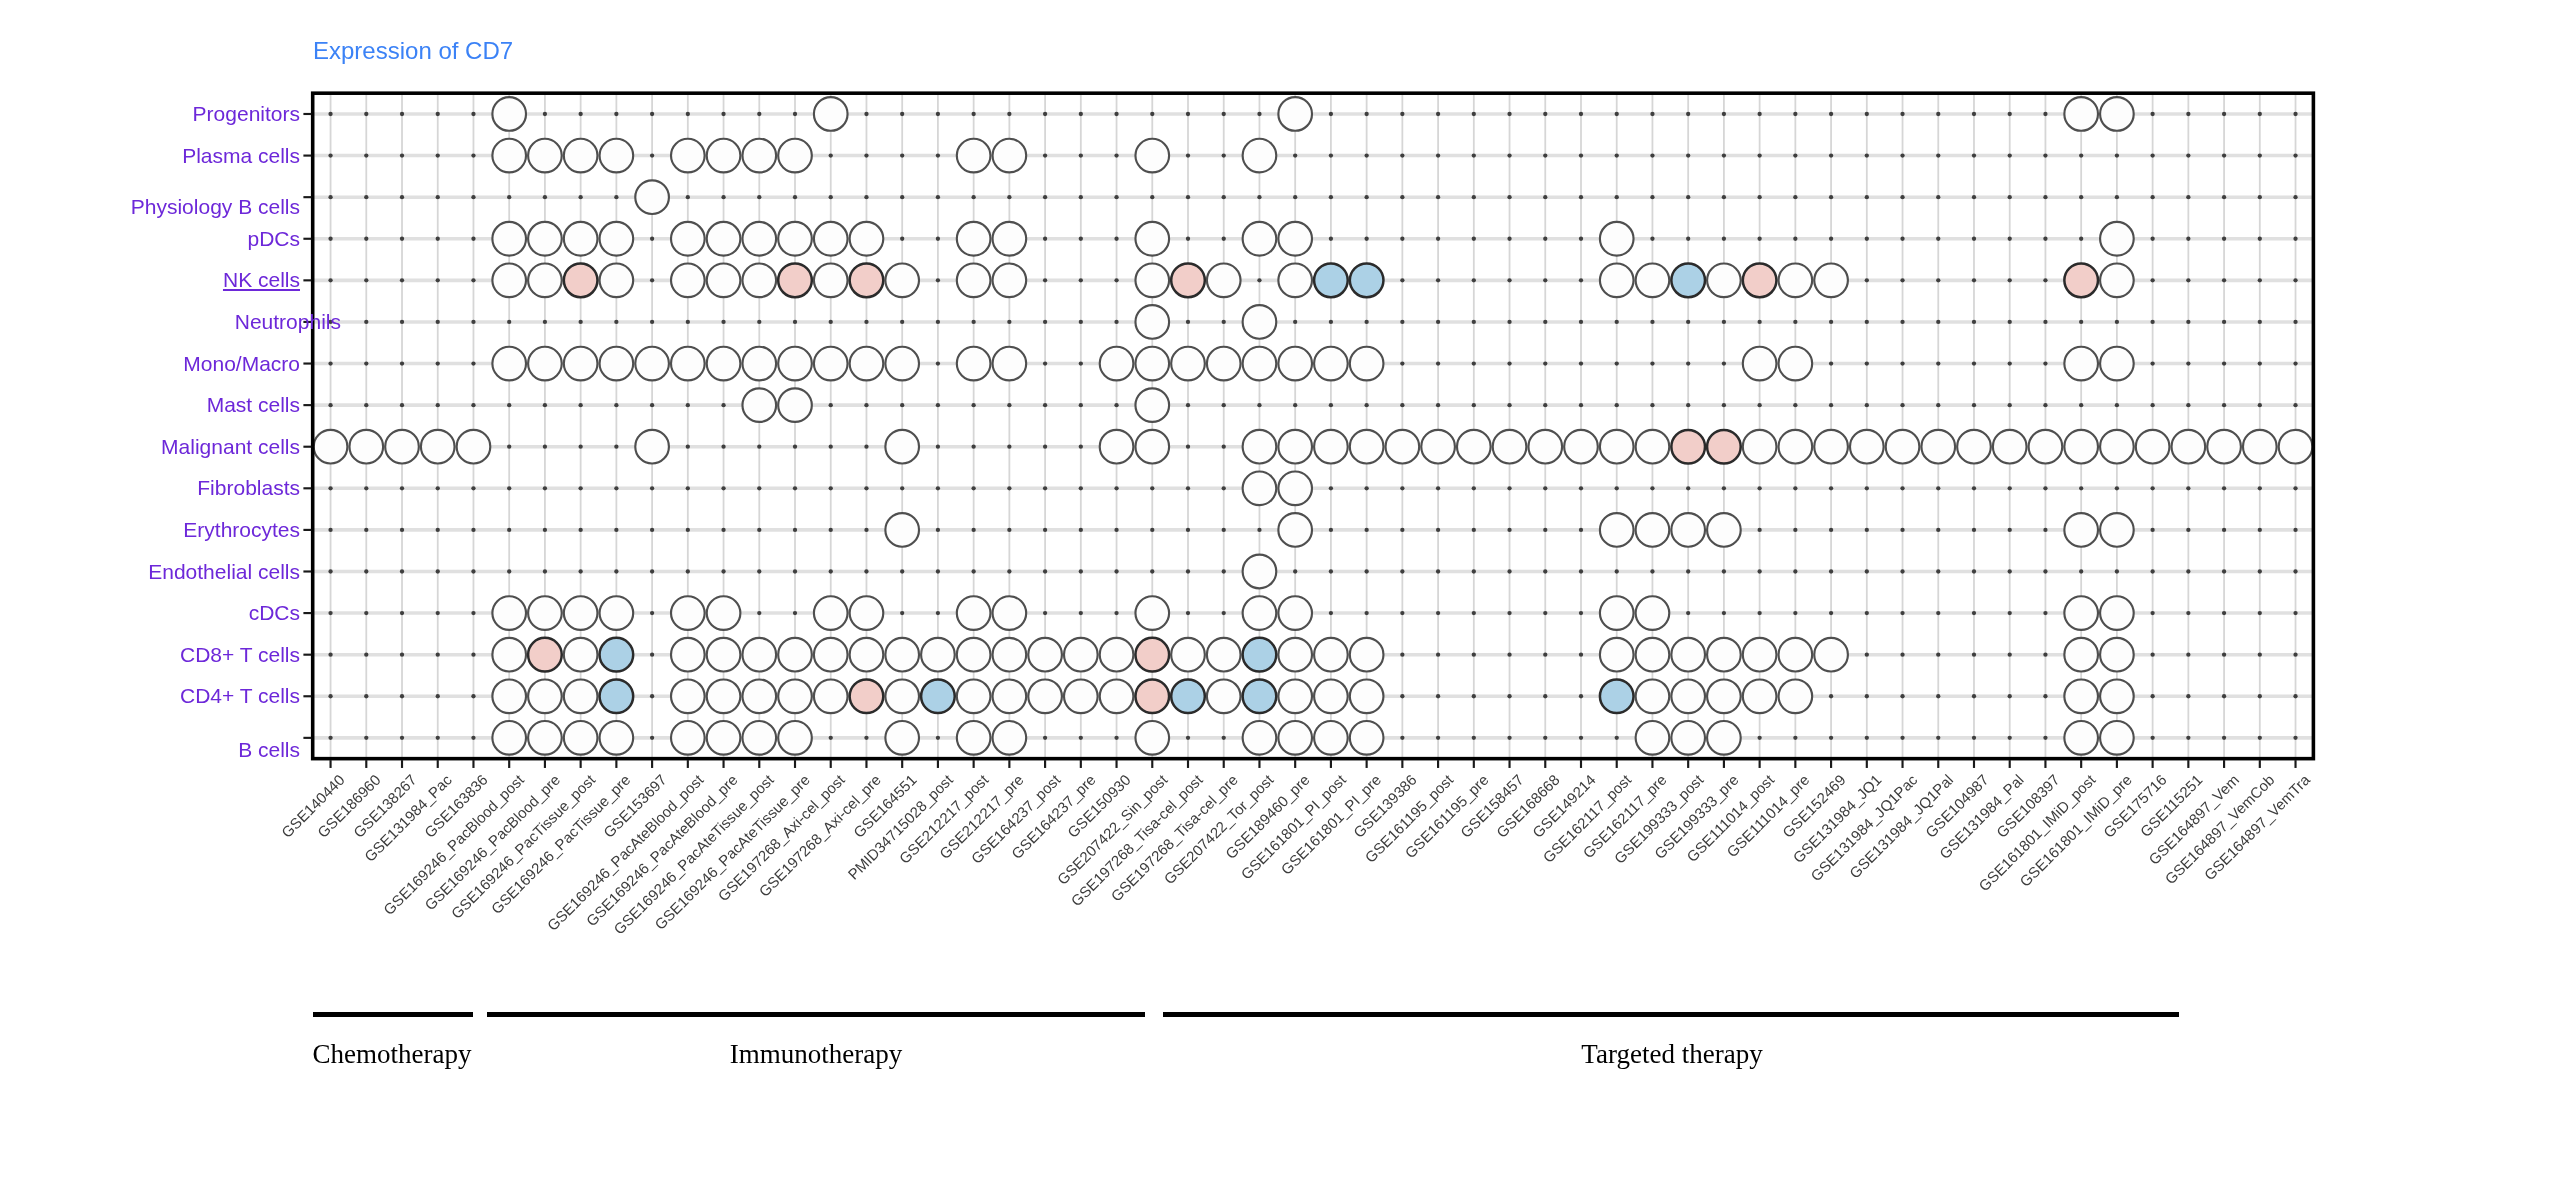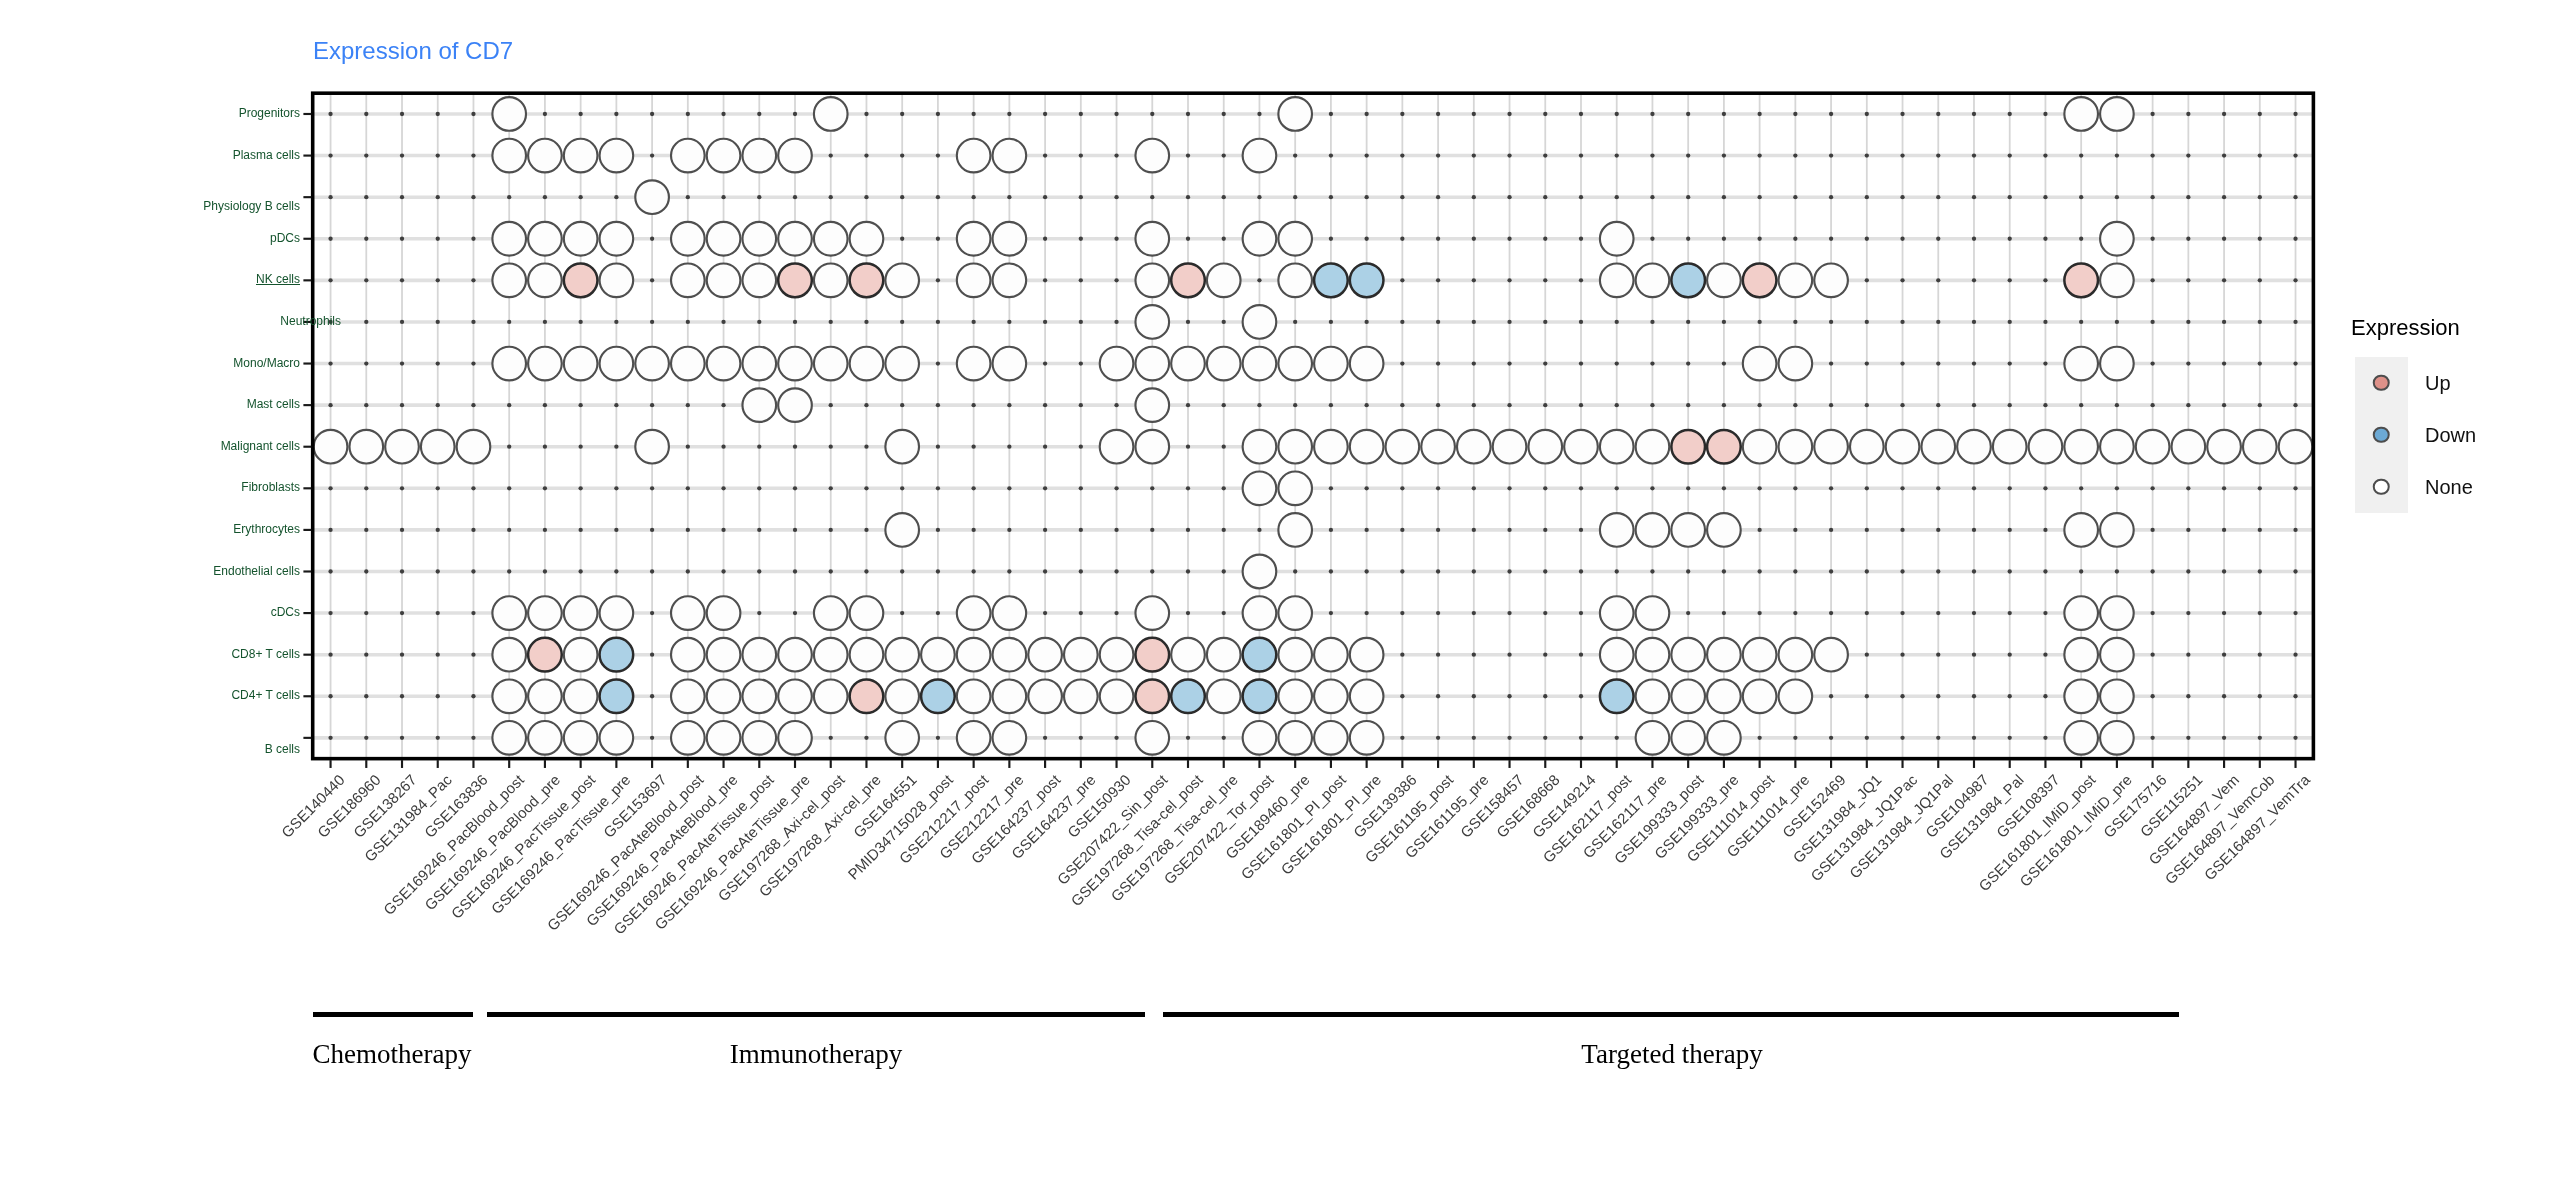--- a/index.html
+++ b/index.html
@@ -1,19 +1,19 @@
 <!DOCTYPE html>
 <html style="font-size:11.4px"><head>
 <meta charset="utf-8">
 <style>
   html,body{margin:0;padding:0;background:#ffffff;}
   #canvas{position:relative;width:2576px;height:1181px;background:#ffffff;overflow:hidden;
           font-family:"Liberation Sans","DejaVu Sans",sans-serif;}
   #chart-title{position:absolute;left:313px;top:37px;font-size:24px;color:#3b82f6;}
-  .ylab{position:absolute;height:21.5px;line-height:21.5px;font-size:12px;color:#14532d;
+  .ylab{position:absolute;height:21.5px;line-height:21.5px;font-size:21px;color:#6d28d9;
         text-align:right;white-space:nowrap;}
   .xlab-anchor{position:absolute;width:0;height:0;}
   .xlab{position:absolute;right:0;top:0;white-space:nowrap;font-size:15px;color:#3d3d3d;
         transform-origin:top right;transform:rotate(-45deg);}
   .grouplab{position:absolute;font-size:27px;color:#000;font-family:"Liberation Serif","DejaVu Serif",serif;
             text-align:center;transform:translateX(-50%);white-space:nowrap;}
   .groupbar{position:absolute;height:5px;background:#000;}
   #legend{position:absolute;left:2351px;top:315px;}
   #legend-title{font-size:22px;color:#000;margin-bottom:15.7px;}
   .legend-row{position:relative;width:186px;height:52px;}
@@ -1511,37 +1511,14 @@
     </div>
   <div id="groups">
       <div class="groupbar" style="left: 313px; width: 160px; top: 1012px;"></div>
       <div class="grouplab" style="left: 392px; top: 1039px;">Chemotherapy</div>
       <div class="groupbar" style="left: 487px; width: 658px; top: 1012px;"></div>
       <div class="grouplab" style="left: 816px; top: 1039px;">Immunotherapy</div>
       <div class="groupbar" style="left: 1163px; width: 1016px; top: 1012px;"></div>
       <div class="grouplab" style="left: 1672px; top: 1039px;">Targeted therapy</div>
     </div>
 
-  <div id="legend">
-    <div id="legend-title">Expression</div>
-    <div id="legend-items">
-        <div class="legend-row">
-          <div class="legend-key">
-            <div class="legend-dot" style="background: rgb(222, 145, 137);"></div>
-          </div>
-          <div class="legend-label">Up</div>
-        </div>
-        <div class="legend-row">
-          <div class="legend-key">
-            <div class="legend-dot" style="background: rgb(108, 169, 212);"></div>
-          </div>
-          <div class="legend-label">Down</div>
-        </div>
-        <div class="legend-row">
-          <div class="legend-key">
-            <div class="legend-dot" style="background: rgb(255, 255, 255);"></div>
-          </div>
-          <div class="legend-label">None</div>
-        </div>
-      </div>
-  </div>
 </div>
 
 
 </body></html>

